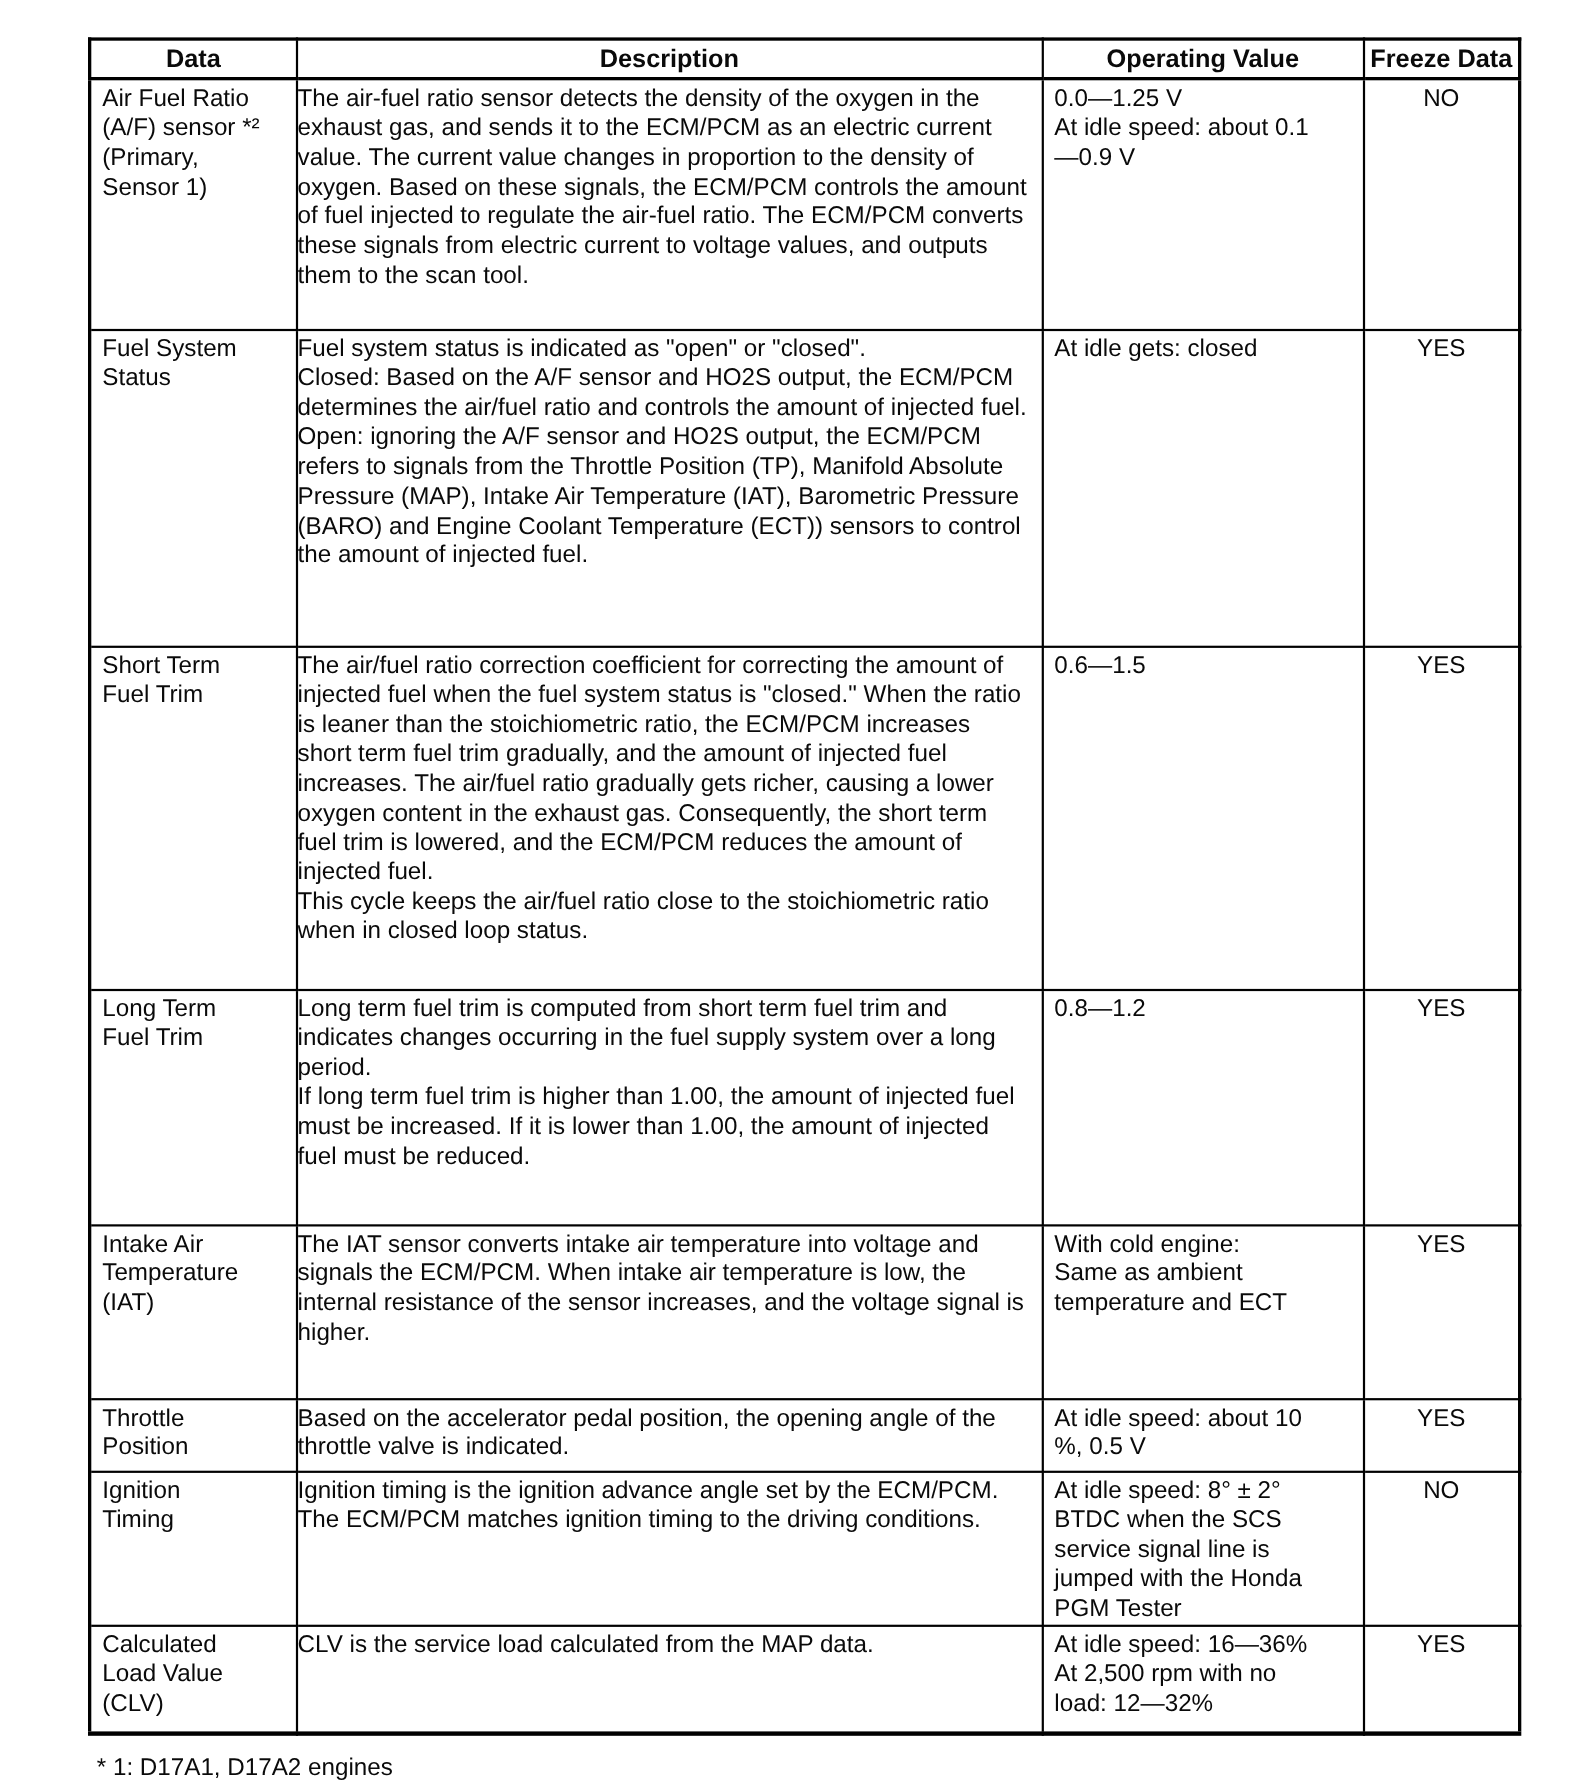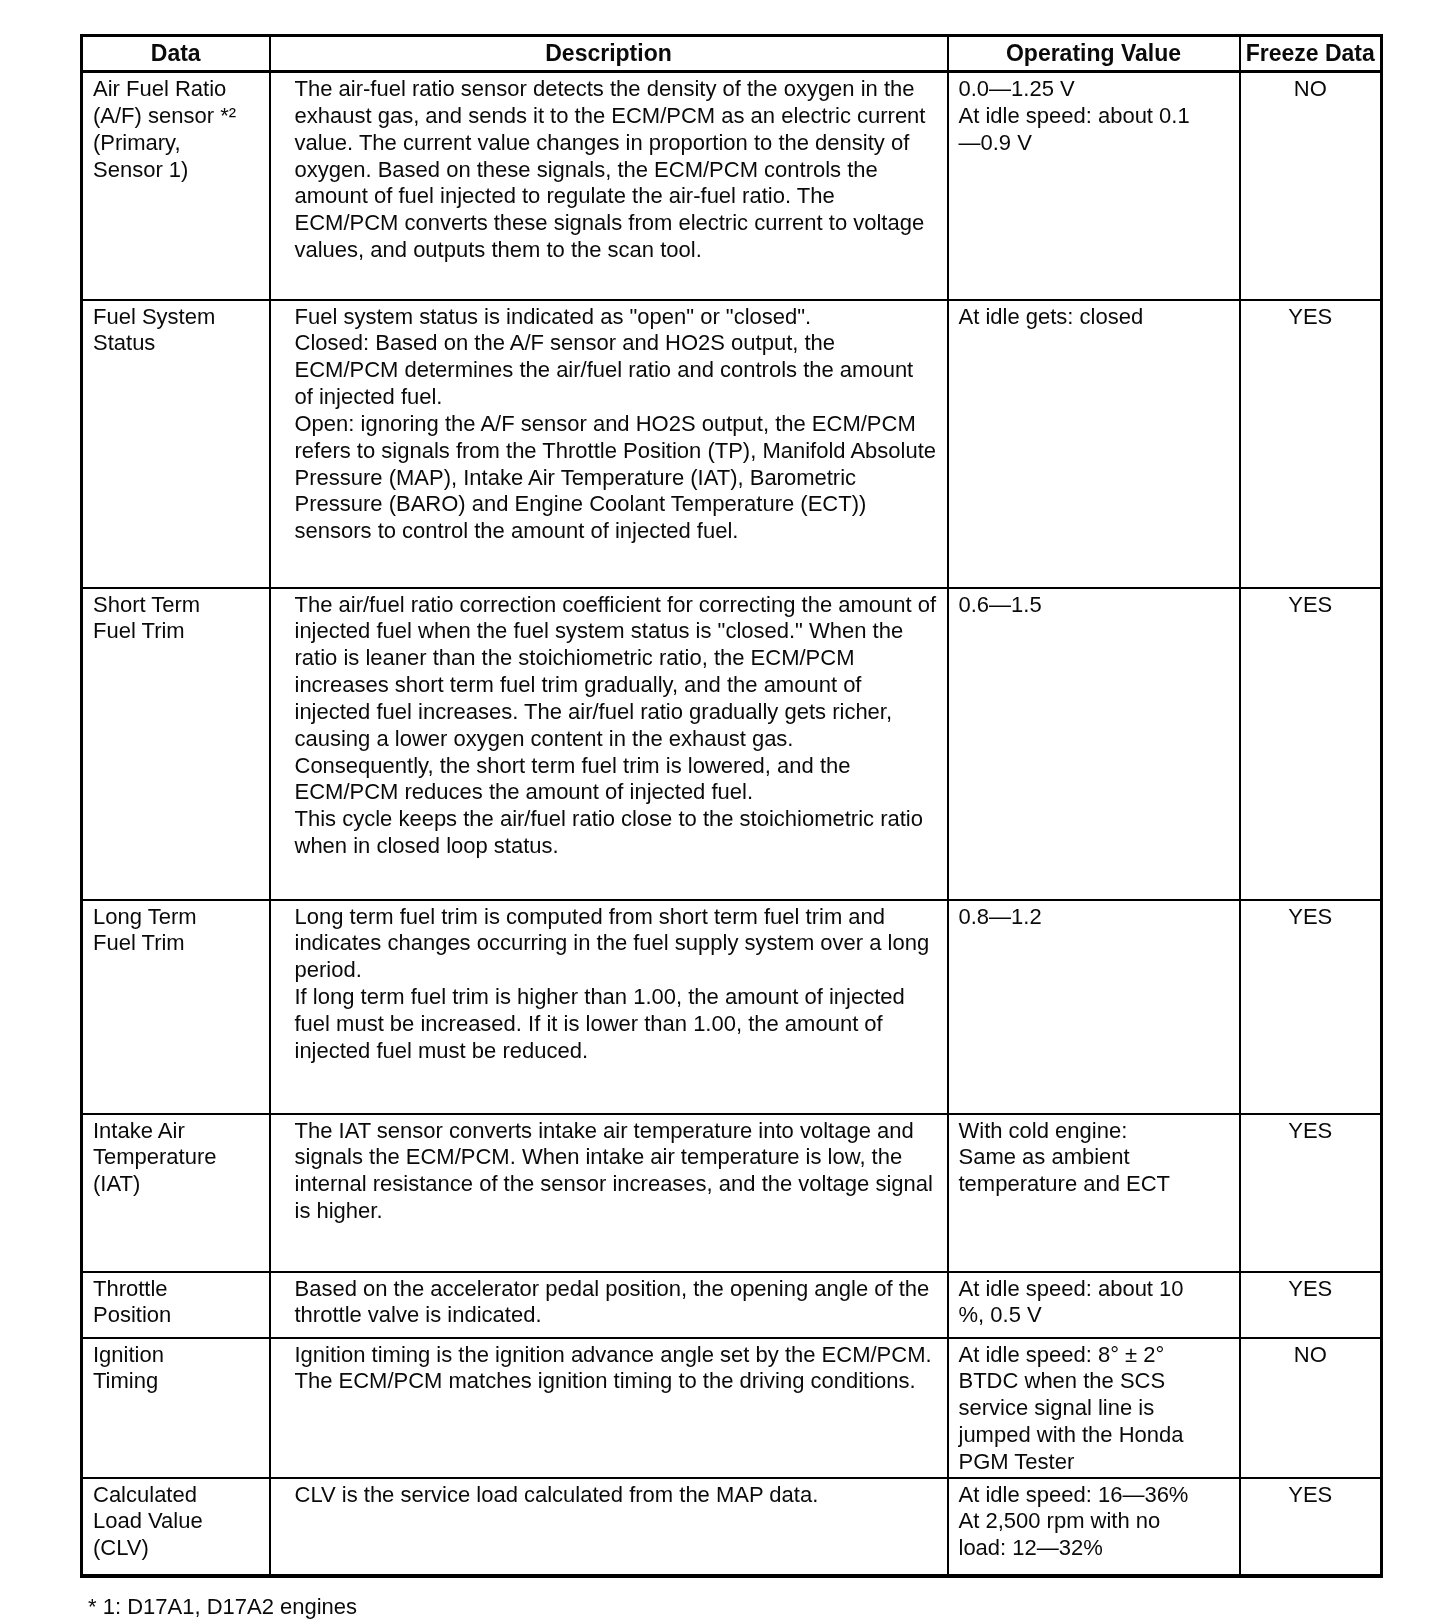--- a/index.html
+++ b/index.html
@@ -36,21 +36,21 @@
   }
   .spec-table th {
     font-weight: bold;
     text-align: center;
     padding: 2px 4px 3px;
     font-size: 23px;
     white-space: normal;
     border-bottom-width: 3px;
   }
   .cell-data        { padding: 3px 8px 4px 10px; }
-  .cell-desc        { padding: 3px 10px 4px 24px; }
+  .cell-desc        { padding: 3px 10px 4px 0; }
   .cell-value       { padding: 3px 6px 0 10px; }
   .cell-freeze      { padding: 3px 4px; text-align: center; white-space: normal; }
   
   .r1 td { height: 228px; }
   .r2 td { height: 288px; }
   .r3 td { height: 312px; }
   .r4 td { height: 214px; }
   .r5 td { height: 158px; }
   .r6 td { height: 66px; }
   .r7 td { height: 140px; }

